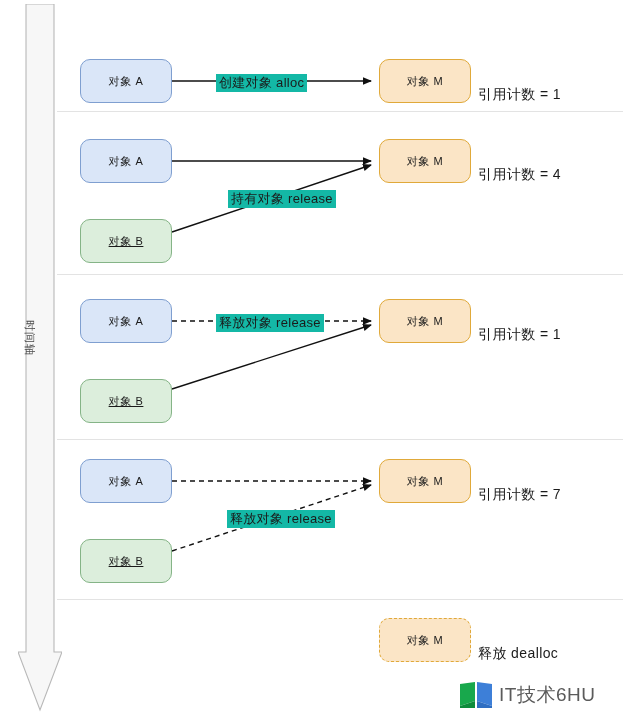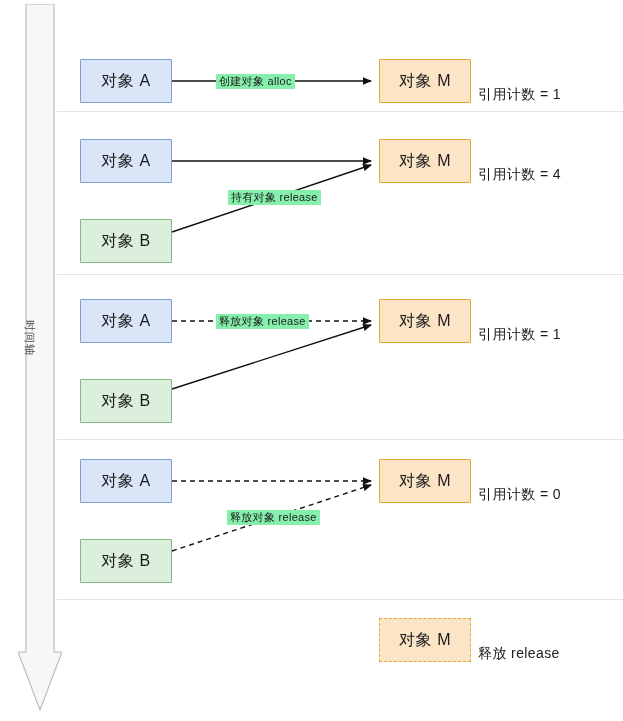--- a/index.html
+++ b/index.html
@@ -49,40 +49,41 @@
     width: 566px;
     border-bottom: 1px solid #e3e3e3;
     box-sizing: border-box;
   }
   .section.last { border-bottom: none; }
 
   
   .node {
     position: absolute;
     box-sizing: border-box;
-    border-radius: 1px;
+    border-radius: 10px;
     display: flex;
     align-items: center;
     justify-content: center;
-    font-size: 16px;
+    font-size: 11px;
     color: #1b1b1b;
     letter-spacing: 0.6px;
     white-space: nowrap;
   }
   .node-a {
     background: #dae6f8;
     border: 1.2px solid #7f9fd0;
     width: 92px;
     height: 44px;
   }
   .node-b {
     background: #dceedc;
     border: 1.2px solid #85b487;
     width: 92px;
     height: 44px;
+    text-decoration: underline;
   }
   .node-m {
     background: #fbe5c6;
     border: 1.2px solid #e0a93a;
     width: 92px;
     height: 44px;
   }
   .node-m-dealloc {
     background: #fbe5c6;
     border: 1.4px dashed #e0a93a;
@@ -96,24 +97,24 @@
     font-size: 14px;
     color: #1b1b1b;
     white-space: nowrap;
     letter-spacing: 0.4px;
     margin-top: 12px;
   }
 
   
   .edge-label {
     position: absolute;
-    font-size: 11px;
+    font-size: 13px;
     color: #1b1b1b;
     white-space: nowrap;
-    background: #86efac;
+    background: #14b8a6;
     padding: 0 3px;
     letter-spacing: 0.3px;
   }
 
   
   .edges {
     position: absolute;
     left: 0;
     top: 0;
     width: 623px;
@@ -188,20 +189,29 @@
 
   <div class="node node-a" style="left:80px;top:299px;">对象 A</div>
   <div class="node node-b" style="left:80px;top:379px;">对象 B</div>
   <div class="node node-m" style="left:379px;top:299px;">对象 M</div>
   <div class="caption" style="left:478px;top:314px;">引用计数 = 1</div>
   <div class="edge-label" style="left:216px;top:314px;">释放对象 release</div>
 
   <div class="node node-a" style="left:80px;top:459px;">对象 A</div>
   <div class="node node-b" style="left:80px;top:539px;">对象 B</div>
   <div class="node node-m" style="left:379px;top:459px;">对象 M</div>
-  <div class="caption" style="left:478px;top:474px;">引用计数 = 0</div>
+  <div class="caption" style="left:478px;top:474px;">引用计数 = 7</div>
   <div class="edge-label" style="left:227px;top:510px;">释放对象 release</div>
 
   <div class="node node-m-dealloc" style="left:379px;top:618px;">对象 M</div>
-  <div class="caption" style="left:478px;top:633px;">释放 release</div>
-
+  <div class="caption" style="left:478px;top:633px;">释放 dealloc</div>
+
+  <div class="watermark">
+    <svg width="34" height="28" viewBox="0 0 34 28">
+      <polygon points="1,3 16,1 16,20 1,25" fill="#18a84c"></polygon>
+      <polygon points="18,1 33,3 33,25 18,20" fill="#3d7fd8"></polygon>
+      <polygon points="1,25 16,20 16,27 1,27" fill="#0e8c3c"></polygon>
+      <polygon points="18,20 33,25 33,27 18,27" fill="#2f6ec2"></polygon>
+    </svg>
+    <div class="wm-text">IT技术6HU</div>
+  </div>
 
 </div>
 
 </body></html>

